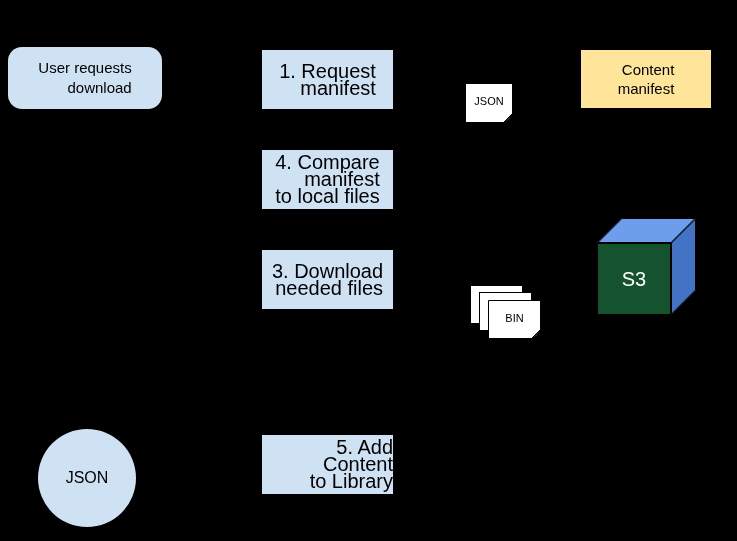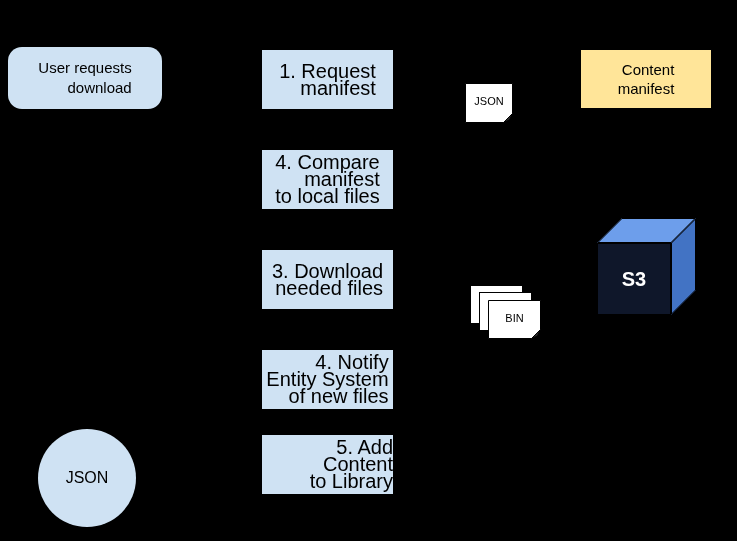--- a/index.html
+++ b/index.html
@@ -73,25 +73,25 @@
     background: #ffffff;
     border: 1px solid #000000;
     box-sizing: border-box;
   }
   .sheet-back { left: 470px; top: 285px; }
   .sheet-mid  { left: 479px; top: 292px; }
   
   .cube-front {
     position: absolute;
     left: 597px; top: 243px; width: 74px; height: 72px;
-    background: #0f172a;
+    background: #14532d;
     border: 1px solid #000000;
     box-sizing: border-box;
     display: flex; align-items: center; justify-content: center;
-    color: #ffffff; font-size: 20px; font-weight: bold;
+    color: #ffffff; font-size: 20px; font-weight: normal;
   }
   .cube-top {
     position: absolute;
     left: 622px; top: 218px; width: 74px; height: 25px;
     background: #6d9eeb;
     border: 1px solid #000000;
     box-sizing: border-box;
     transform: skewX(-45deg);
     transform-origin: top left;
   }
@@ -120,25 +120,20 @@
 manifest</span>
   </div>
   <div class="node step step-2">
     <span class="lbl">4. Compare
 manifest
 to local files</span>
   </div>
   <div class="node step step-3">
     <span class="lbl">3. Download
 needed files</span>
-  </div>
-  <div class="node step step-4">
-    <span class="lbl">4. Notify
-Entity System
-of new files</span>
   </div>
   <div class="node step step-5">
     <span class="lbl">5. Add Content
 to Library</span>
   </div>
 
   <div class="node return-box">
     <span class="lbl">Content
 manifest</span>
   </div>

